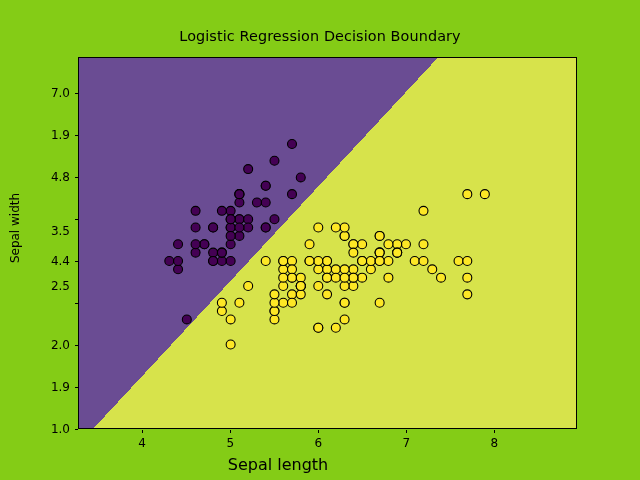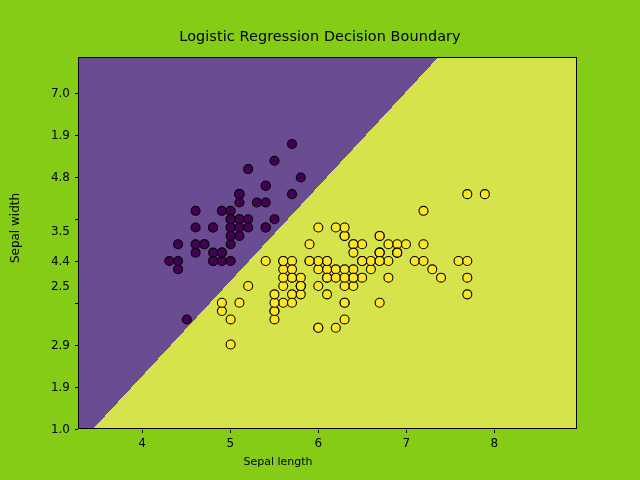--- a/index.html
+++ b/index.html
@@ -116,21 +116,21 @@
     top: 429.5px;
     width: 640px;
     height: 4px;
   }
   #xlabel {
     position: absolute;
     left: 0;
     top: 455px;
     width: 556px;
     text-align: center;
-    font-size: 11px;
+    font-size: 16px;
     color: #000000;
   }
   #ylabel {
     position: absolute;
     left: -85px;
     top: 221px;
     width: 200px;
     text-align: center;
     font-size: 12px;
     color: #000000;
@@ -311,21 +311,21 @@
       <div class="tick-mark-y" style="top: 303px;"></div>
       <div class="tick-mark-y" style="top: 261.1px;"></div>
       <div class="tick-mark-y" style="top: 219.1px;"></div>
       <div class="tick-mark-y" style="top: 177.1px;"></div>
       <div class="tick-mark-y" style="top: 135.1px;"></div>
       <div class="tick-mark-y" style="top: 93.1px;"></div>
     </div>
   <div id="y-ticklabels">
       <div class="tick-label-y" style="top: 429px; margin-left: 10px;">1.0</div>
       <div class="tick-label-y" style="top: 387px;">1.9</div>
-      <div class="tick-label-y" style="top: 345px;">2.9</div>
+      <div class="tick-label-y" style="top: 345px;">2.0</div>
       <div class="tick-label-y" style="top: 286px;">2.5</div>
       <div class="tick-label-y" style="top: 261.1px;">4.4</div>
       <div class="tick-label-y" style="top: 219.1px; margin-top: 12px;">3.5</div>
       <div class="tick-label-y" style="top: 177.1px;">4.8</div>
       <div class="tick-label-y" style="top: 135.1px;">1.9</div>
       <div class="tick-label-y" style="top: 93.1px;">7.0</div>
     </div>
   <div id="x-tickmarks">
       <div class="tick-mark-x" style="left: 142.2px;"></div>
       <div class="tick-mark-x" style="left: 230.3px;"></div>

